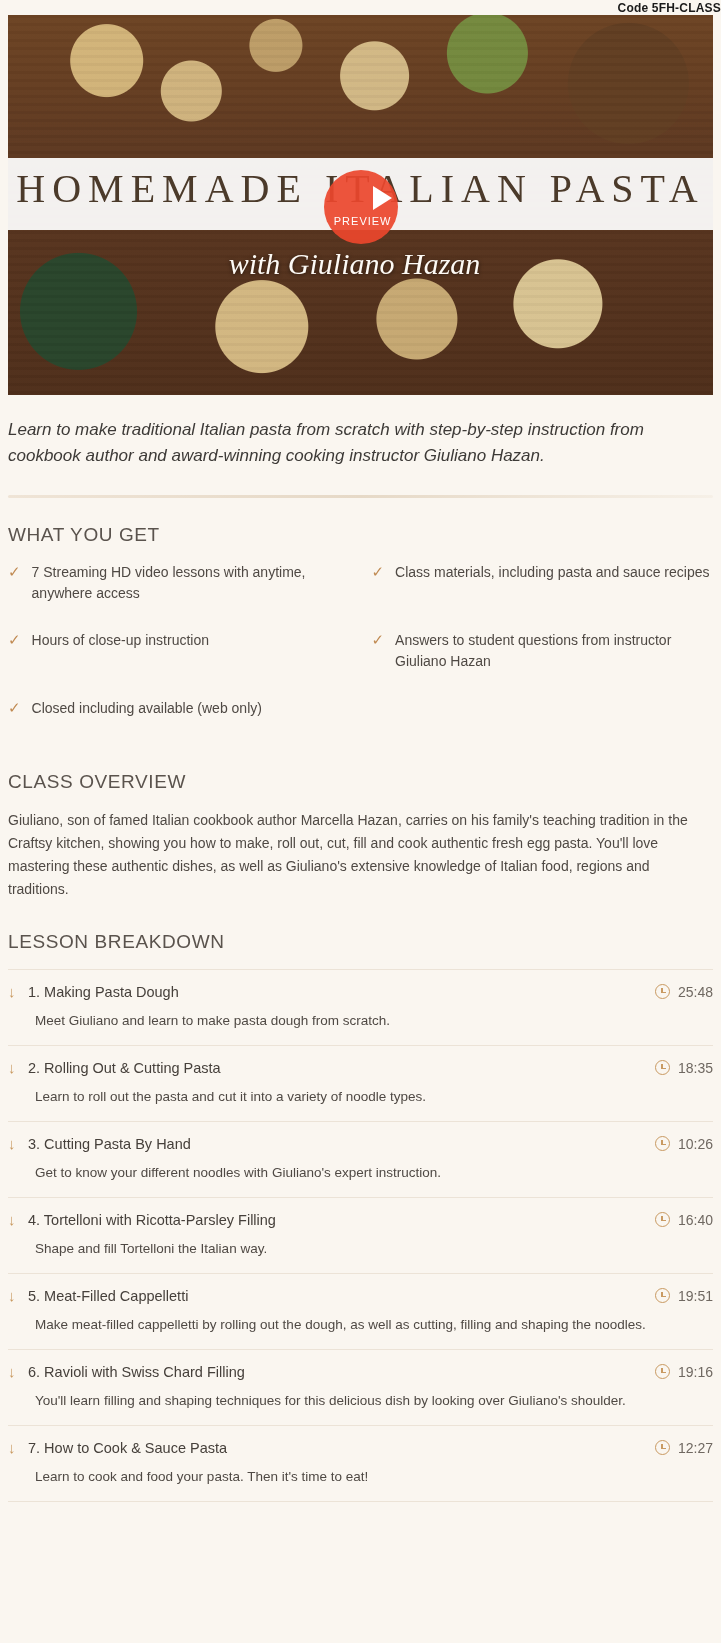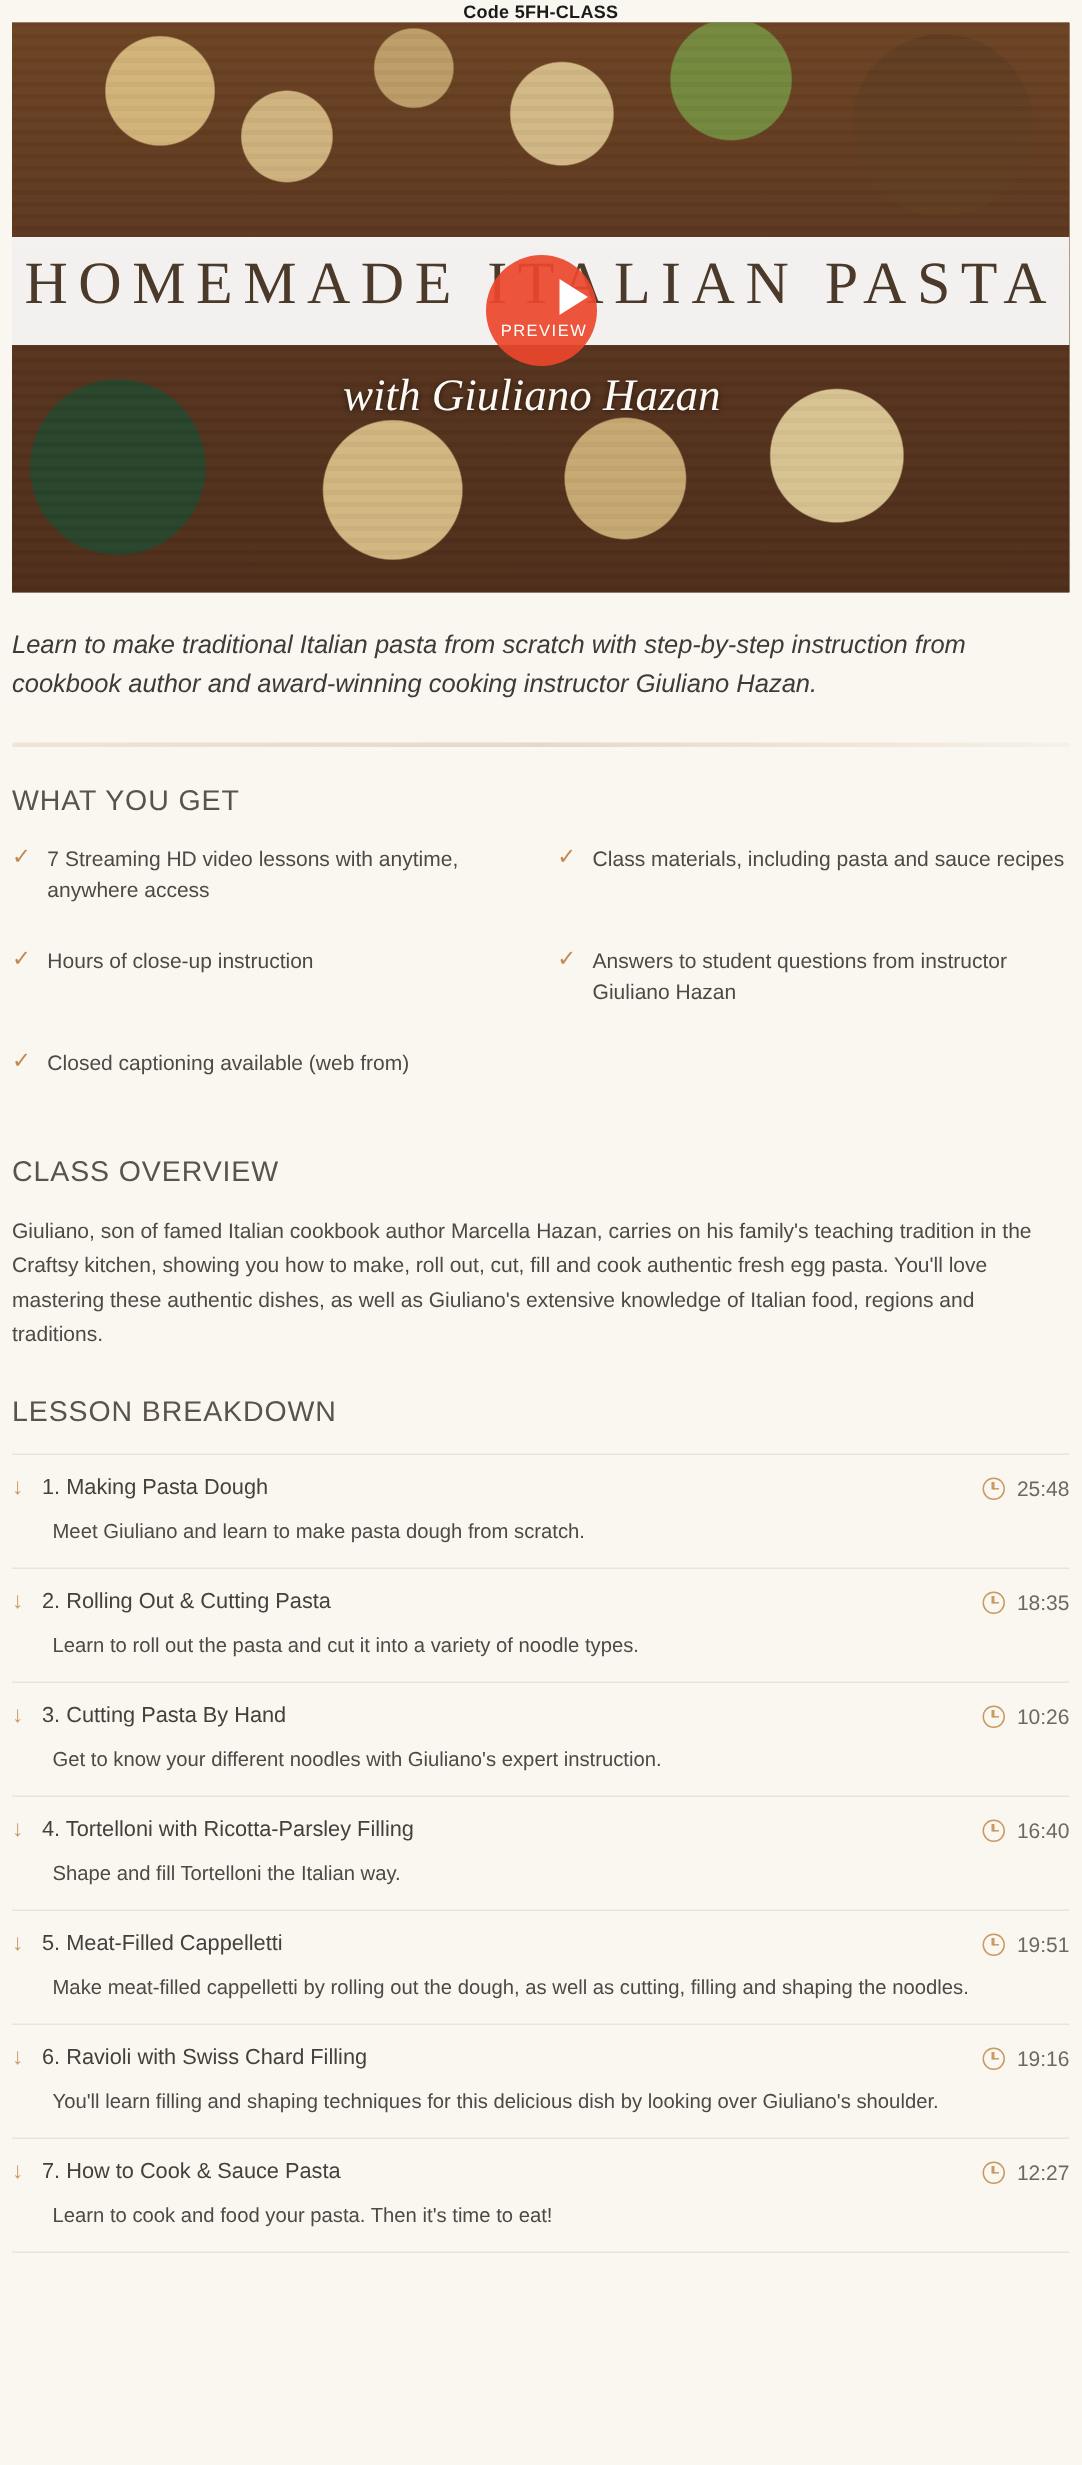--- a/index.html
+++ b/index.html
@@ -11,21 +11,21 @@
     color: #4a4440;
   }
   #page {
     width: 721px;
     min-height: 1643px;
     position: relative;
     background: #faf6f0;
     overflow: hidden;
   }
   .top-code {
-    text-align: center;
+    text-align: right;
     font-size: 12px;
     font-weight: bold;
     color: #1a1a1a;
     padding: 1px 0 2px 0;
     letter-spacing: .2px;
     height: 15px;
     overflow: hidden;
   }
 
   
@@ -197,21 +197,21 @@
     text-align: left;
     line-height: 16px;
   }
   .lesson-title {
     font-size: 14.5px;
     color: #46403b;
     flex: 1 1 auto;
   }
   .lesson-time {
     display: flex;
-    align-items: center;
+    align-items: flex-start;
     gap: 8px;
     color: #6f6861;
     font-size: 14px;
     white-space: nowrap;
   }
   .clock {
     width: 15px; height: 15px;
     border: 1.5px solid #c99a62;
     border-radius: 50%;
     position: relative;
@@ -276,21 +276,21 @@
       <div class="wyg-item">
         <span class="check">✓</span>
         <span>Hours of close-up instruction</span>
       </div>
       <div class="wyg-item">
         <span class="check">✓</span>
         <span>Answers to student questions from instructor Giuliano Hazan</span>
       </div>
       <div class="wyg-item">
         <span class="check">✓</span>
-        <span>Closed captioning available (web from)</span>
+        <span>Closed including available (web only)</span>
       </div>
     </div>
 
     <h2 class="section-title">CLASS OVERVIEW</h2>
     <p class="overview-text">Giuliano, son of famed Italian cookbook author Marcella Hazan, carries on his family's teaching tradition in the Craftsy kitchen, showing you how to make, roll out, cut, fill and cook authentic fresh egg pasta. You'll love mastering these authentic dishes, as well as Giuliano's extensive knowledge of Italian food, regions and traditions.</p>
 
     <h2 class="section-title">LESSON BREAKDOWN</h2>
 
     <div class="lesson">
       <div class="lesson-head">

